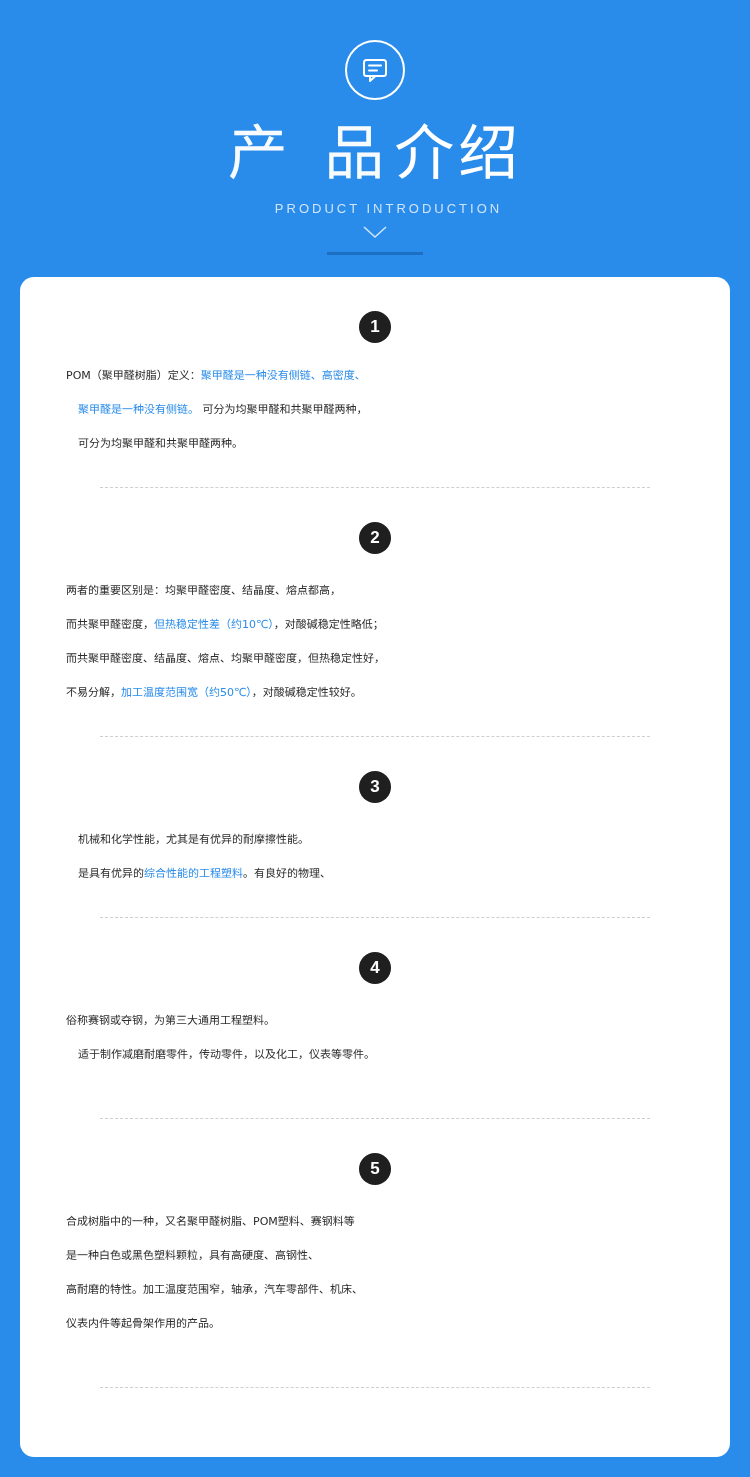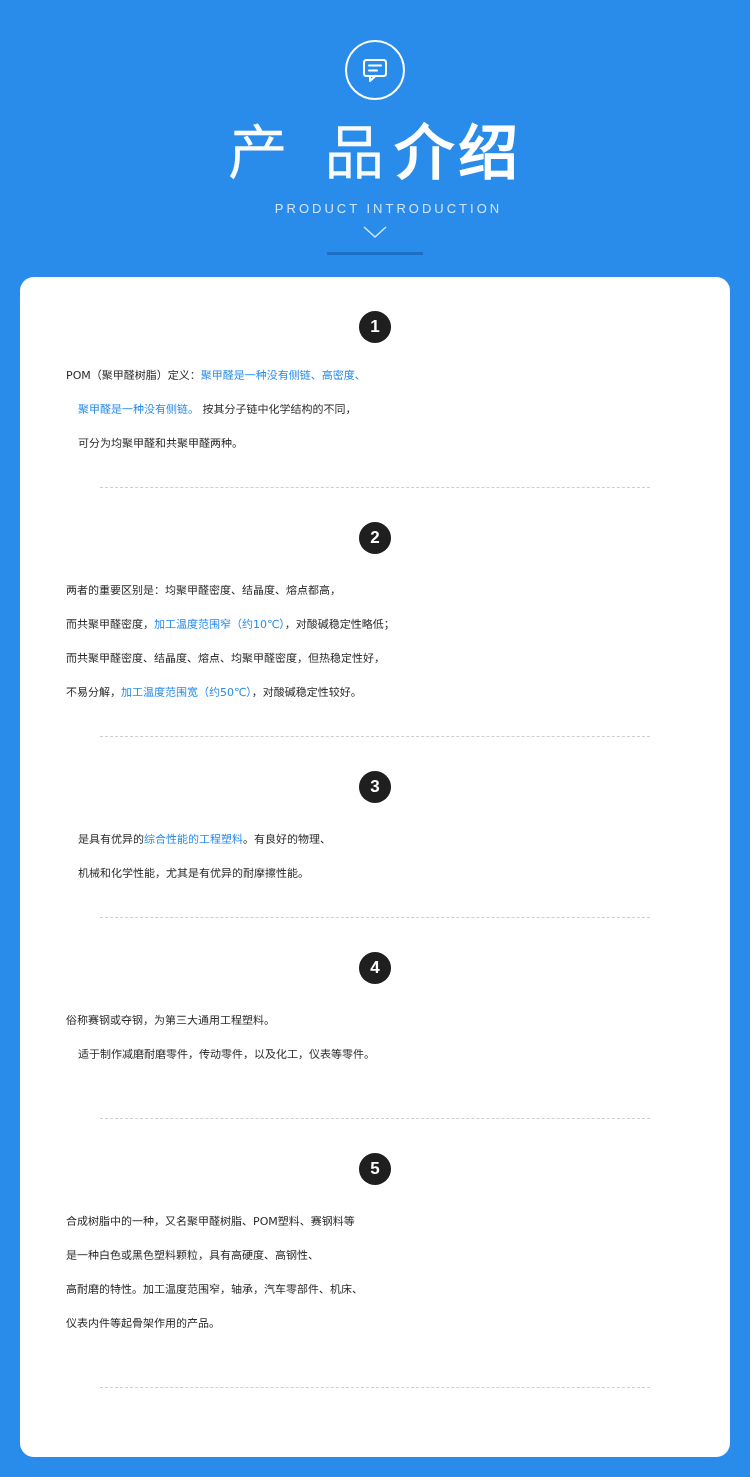--- a/index.html
+++ b/index.html
@@ -48,21 +48,21 @@
     letter-spacing: 2px;
     font-weight: 400;
     white-space: nowrap;
   }
   .title .t-light {
     font-weight: 300;
     letter-spacing: 10px;
     opacity: 0.97;
   }
   .title .t-bold {
-    font-weight: 700;
+    font-weight: 400;
     letter-spacing: 4px;
   }
   .subtitle {
     margin-top: 16px;
     font-size: 13px;
     letter-spacing: 3px;
     color: #cfe4fb;
     font-family: "Liberation Sans", "DejaVu Sans", sans-serif;
     margin-left: 27px;
   }
@@ -163,46 +163,46 @@
   </div>
 
   <div class="card">
 
     <div class="block b1">
       <div class="num-wrap">
         <div class="num">1</div>
       </div>
       <div class="para">
         <span class="line"><span>POM（聚甲醛树脂）定义：</span><span class="hl">聚甲醛是一种没有侧链、高密度、</span></span>
-        <span class="line indent1"><span class="hl">聚甲醛是一种没有侧链。</span><span> 按其分子链中化学结构的不同，</span></span>
+        <span class="line indent1"><span class="hl">聚甲醛是一种没有侧链。</span><span> 可分为均聚甲醛和共聚甲醛两种，</span></span>
         <span class="line indent1"><span>可分为均聚甲醛和共聚甲醛两种。</span></span>
       </div>
       <div class="divider"></div>
     </div>
 
     <div class="block b2">
       <div class="num-wrap">
         <div class="num">2</div>
       </div>
       <div class="para">
         <span class="line"><span>两者的重要区别是：均聚甲醛密度、结晶度、熔点都高，</span></span>
-        <span class="line"><span>而共聚甲醛密度，</span><span class="hl">加工温度范围窄（约10℃）</span><span>，对酸碱稳定性略低；</span></span>
+        <span class="line"><span>而共聚甲醛密度，</span><span class="hl">但热稳定性差（约10℃）</span><span>，对酸碱稳定性略低；</span></span>
         <span class="line"><span>而共聚甲醛密度、结晶度、熔点、均聚甲醛密度，但热稳定性好，</span></span>
         <span class="line"><span>不易分解，</span><span class="hl">加工温度范围宽（约50℃）</span><span>，对酸碱稳定性较好。</span></span>
       </div>
       <div class="divider"></div>
     </div>
 
     <div class="block b3">
       <div class="num-wrap">
         <div class="num">3</div>
       </div>
       <div class="para">
+        <span class="line indent1"><span>机械和化学性能，尤其是有优异的耐摩擦性能。</span></span>
         <span class="line indent1"><span>是具有优异的</span><span class="hl">综合性能的工程塑料</span><span>。有良好的物理、</span></span>
-        <span class="line indent1"><span>机械和化学性能，尤其是有优异的耐摩擦性能。</span></span>
       </div>
       <div class="divider"></div>
     </div>
 
     <div class="block b4">
       <div class="num-wrap">
         <div class="num">4</div>
       </div>
       <div class="para">
         <span class="line"><span>俗称赛钢或夺钢，为第三大通用工程塑料。</span></span>

